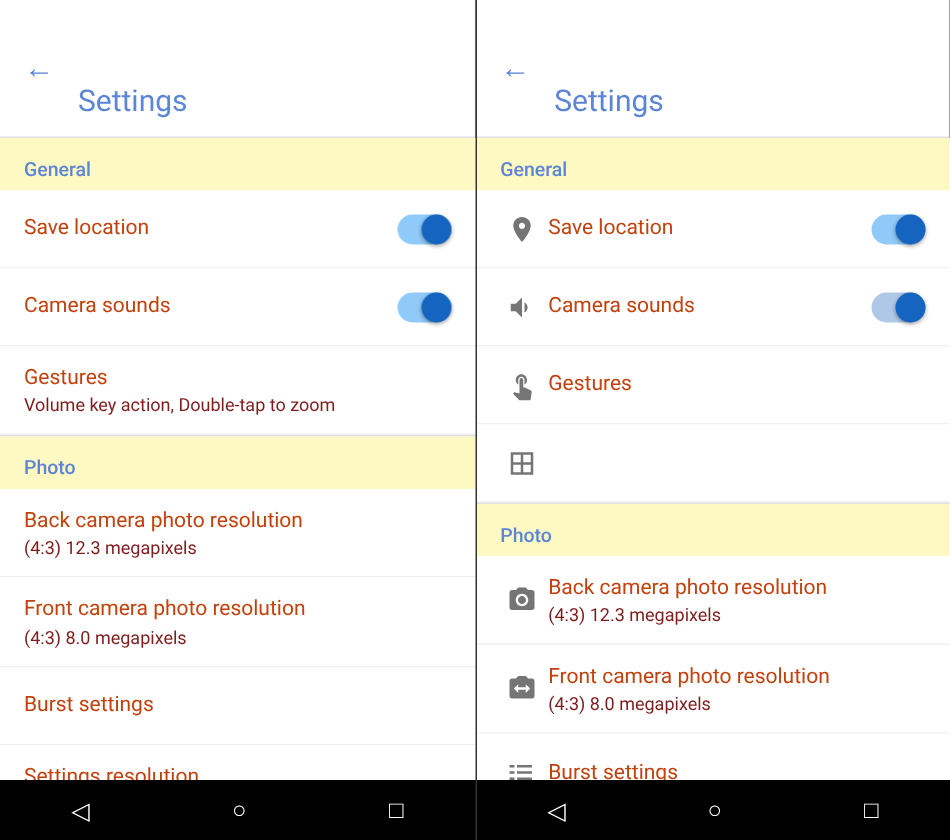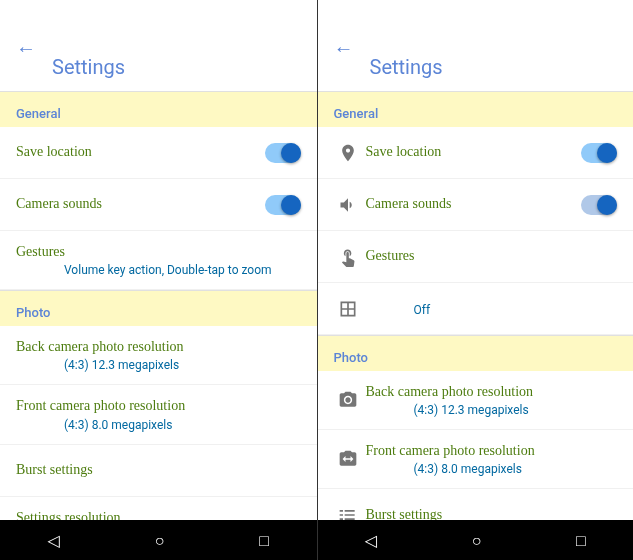--- a/index.html
+++ b/index.html
@@ -66,29 +66,27 @@
       display: flex;
       align-items: center;
       justify-content: center;
     }
     .setting-item-text {
       flex: 1;
       margin-left: 4px;
     }
     .setting-title {
       font-size: 14px;
-      color: #4d7c0f;
+      color: #c2410c;
       line-height: 1.3;
-      font-family: Liberation Serif, serif;
     }
     .setting-subtitle {
       font-size: 12px;
-      color: #0369a1;
+      color: #7f1d1d;
       margin-top: 2px;
-      margin-left: 48px;
     }
     .toggle {
       width: 36px;
       height: 20px;
       border-radius: 10px;
       position: relative;
       flex-shrink: 0;
     }
     .toggle.on {
       background: #90caf9;
@@ -266,21 +264,20 @@
         </div>
       </div>
 
       <div class="setting-item">
         <div class="setting-item-icon">
           <svg class="icon-svg" viewBox="0 0 24 24">
               <path d="M3 3v18h18V3H3zm8 16H5v-6h6v6zm0-8H5V5h6v6zm8 8h-6v-6h6v6zm0-8h-6V5h6v6z"></path>
             </svg>
         </div>
         <div class="setting-item-text">
-          <div class="setting-subtitle">Off</div>
         </div>
       </div>
 
       <div class="divider"></div>
 
       <div class="section-label">Photo</div>
 
       <div class="setting-item">
         <div class="setting-item-icon">
           <svg class="icon-svg" viewBox="0 0 24 24">

